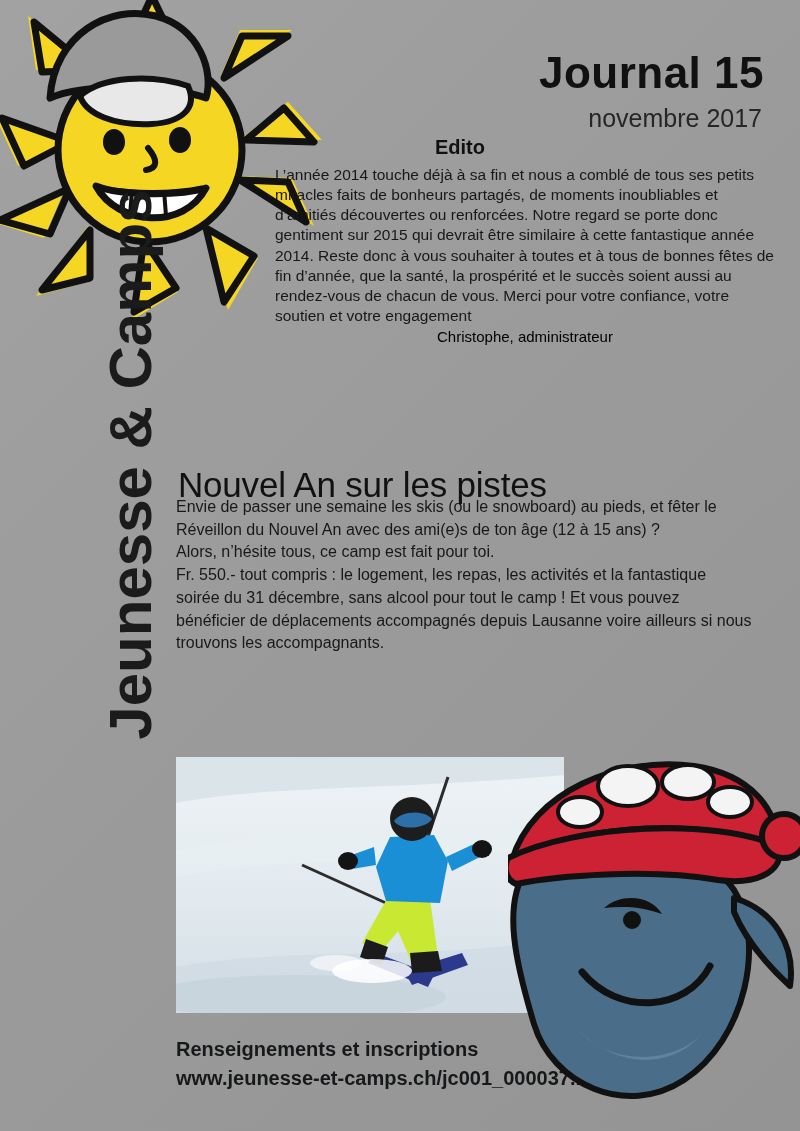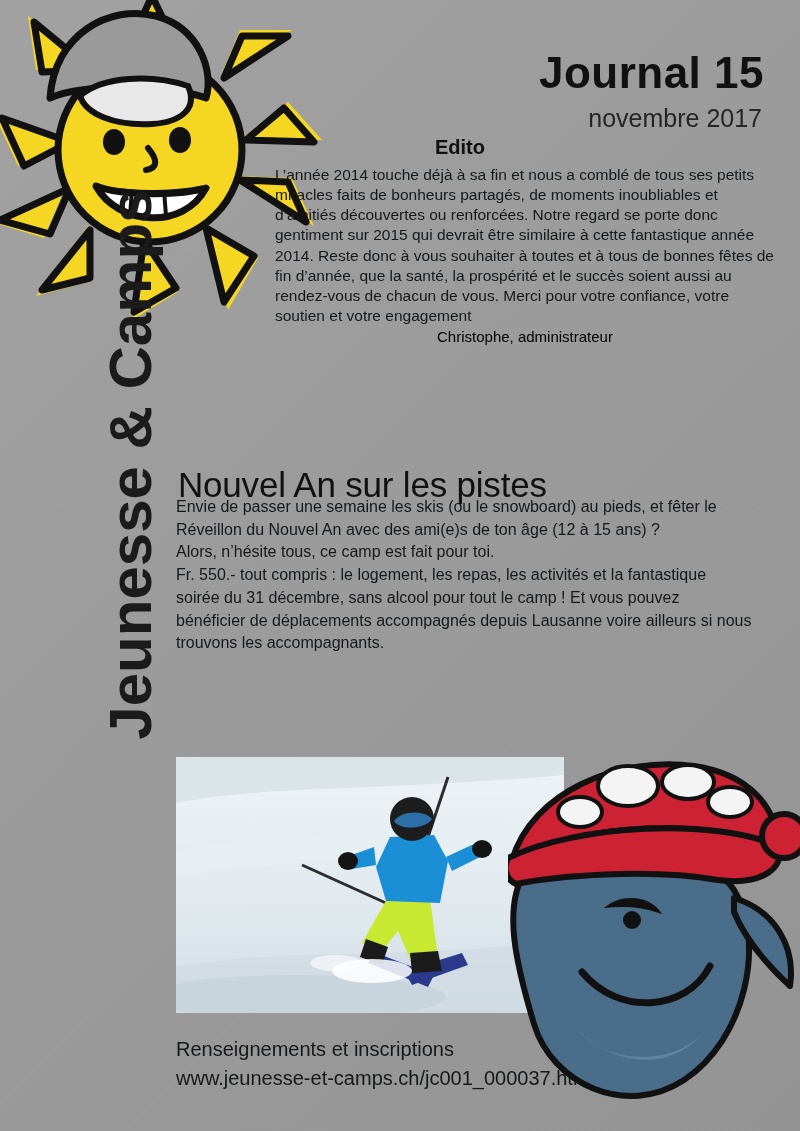--- a/index.html
+++ b/index.html
@@ -129,20 +129,21 @@
   .photo svg { display: block; }
 
   
   .footer-info {
     position: absolute;
     left: 176px;
     top: 1035px;
     font-size: 20px;
     line-height: 1.45;
     color: #16181a;
+    font-weight: bold;
   }
   .footer-info div { white-space: nowrap; }
 
   
   .shark {
     position: absolute;
     left: 508px;
     top: 740px;
     width: 300px;
     height: 380px;

